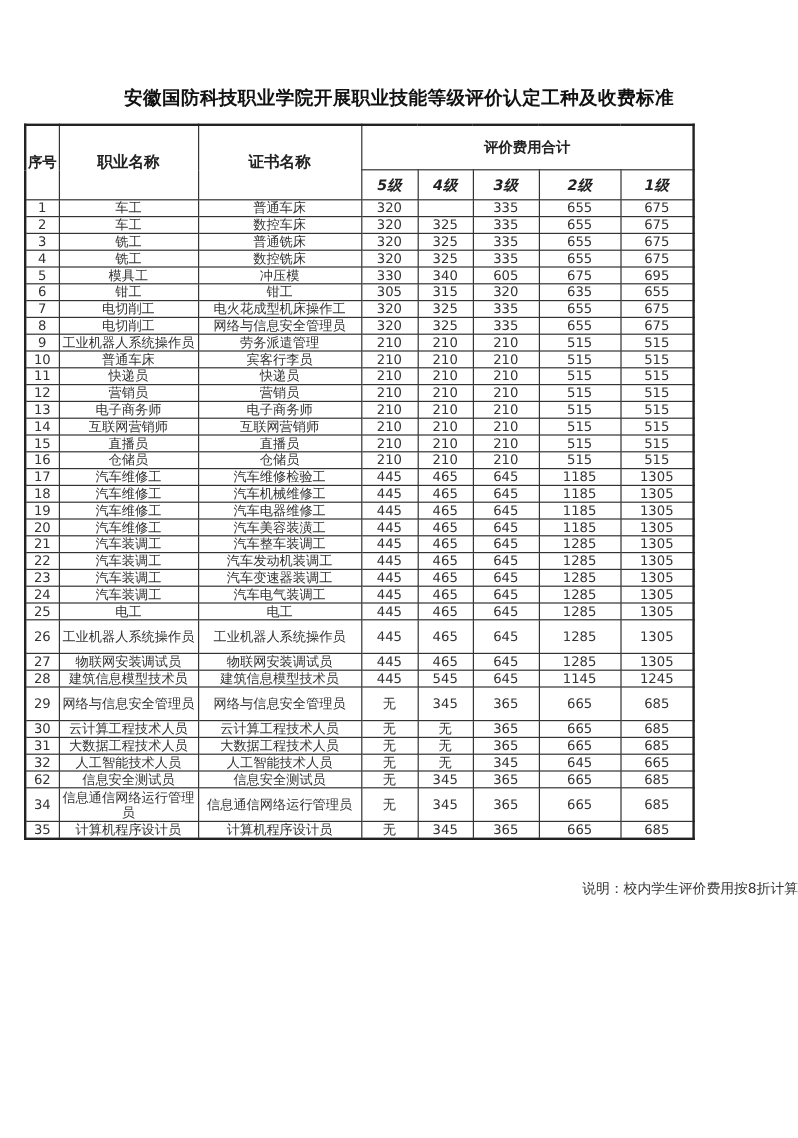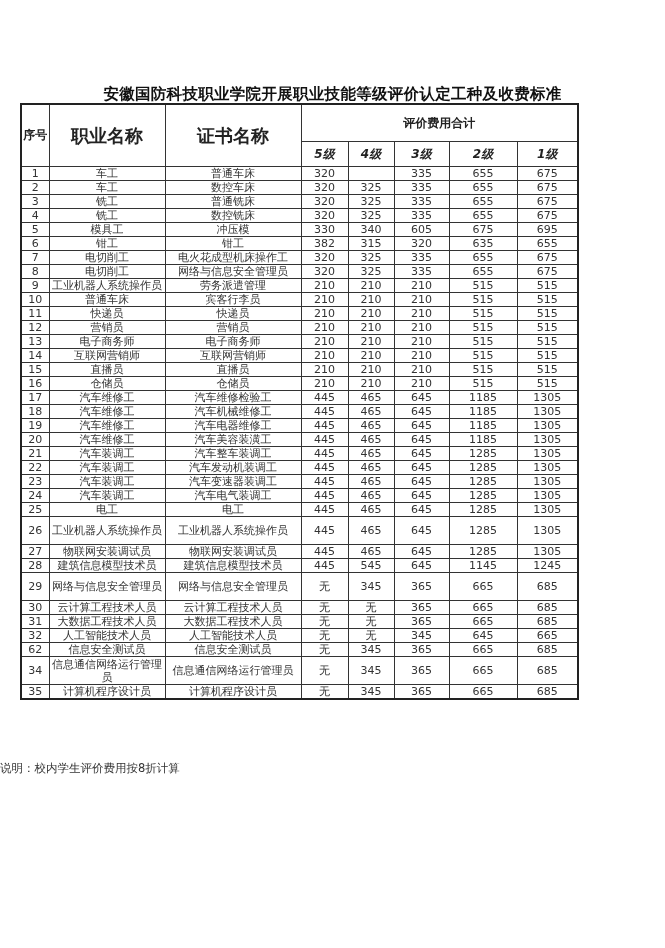--- a/index.html
+++ b/index.html
@@ -1,27 +1,27 @@
 <!DOCTYPE html>
 <html><head>
 <meta charset="utf-8">
 <style>
   html, body { margin:0; padding:0; background:#ffffff; }
   body { width:665px; height:948px; position:relative; font-family:"DejaVu Sans", sans-serif; color:#222; overflow:hidden; }
-  .title { position:absolute; left:0; top:84px; width:665px; text-align:center; font-size:15.5px; font-weight:bold; letter-spacing:0.3px; color:#111; }
+  .title { position:absolute; left:0; top:72px; width:665px; text-align:center; font-size:15.5px; font-weight:bold; letter-spacing:0.3px; color:#111; }
   table { position:absolute; left:20px; top:103px; border-collapse:collapse; table-layout:fixed; width:557px; border:2px solid #222; }
   td, th { border:1px solid #333; text-align:center; padding:0; font-size:11px; line-height:13px; color:#333; font-weight:normal; overflow:hidden; }
   th { font-weight:bold; color:#222; font-size:12px; }
-  th.big { font-size:18px; }
+  th.big { font-size:13px; }
   tr.h1 th { height:36px; }
   tr.h2 th { height:24px;font-style:italic; }
   tr.r td { height:13px; }
   tr.r.tall td { height:27px; }
   td.txt { font-size:11px; white-space:normal; word-break:break-all; }
-  .note { position:absolute; left:0; top:733px; width:665px; text-align:left; font-size:11.5px; color:#333;margin-top:28px; }
+  .note { position:absolute; left:0; top:733px; width:665px; text-align:right; font-size:11.5px; color:#333; }
 </style>
 </head>
 <body>
 
 <div class="title">安徽国防科技职业学院开展职业技能等级评价认定工种及收费标准</div>
 
 <table>
   <colgroup>
     <col style="width:28px">
       <col style="width:116px">
@@ -95,21 +95,21 @@
         <td>330</td>
         <td>340</td>
         <td>605</td>
         <td>675</td>
         <td>695</td>
       </tr>
       <tr class="r">
         <td>6</td>
         <td class="txt">钳工</td>
         <td class="txt">钳工</td>
-        <td>382</td>
+        <td>305</td>
         <td>315</td>
         <td>320</td>
         <td>635</td>
         <td>655</td>
       </tr>
       <tr class="r">
         <td>7</td>
         <td class="txt">电切削工</td>
         <td class="txt">电火花成型机床操作工</td>
         <td>320</td>

